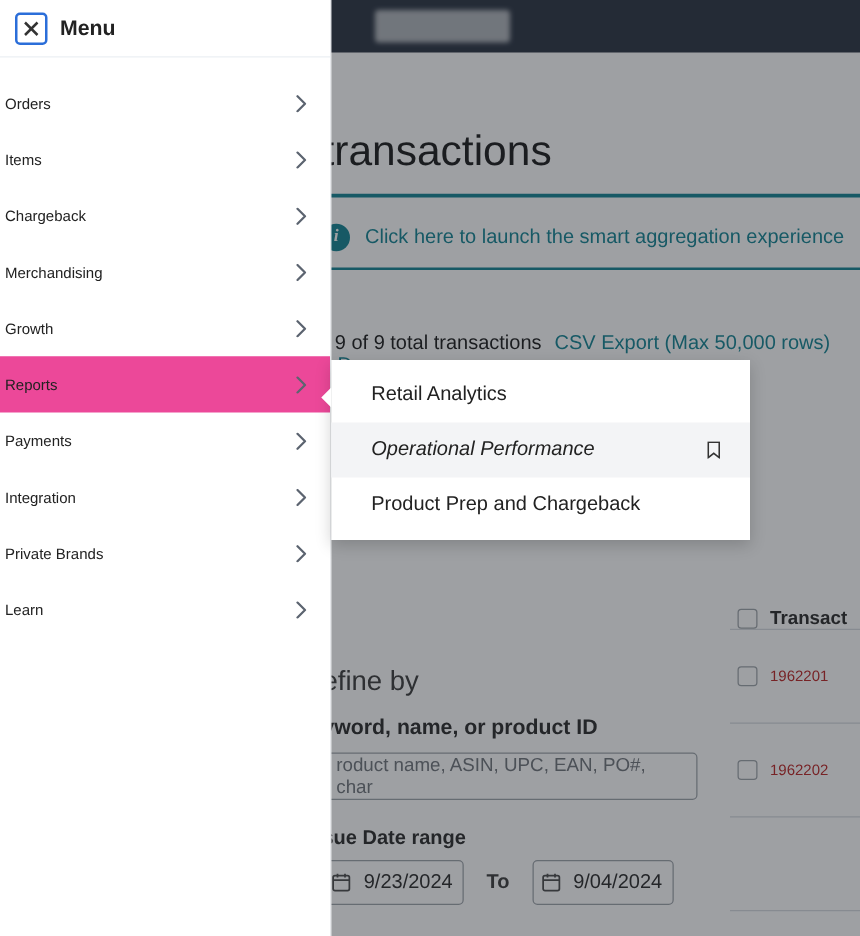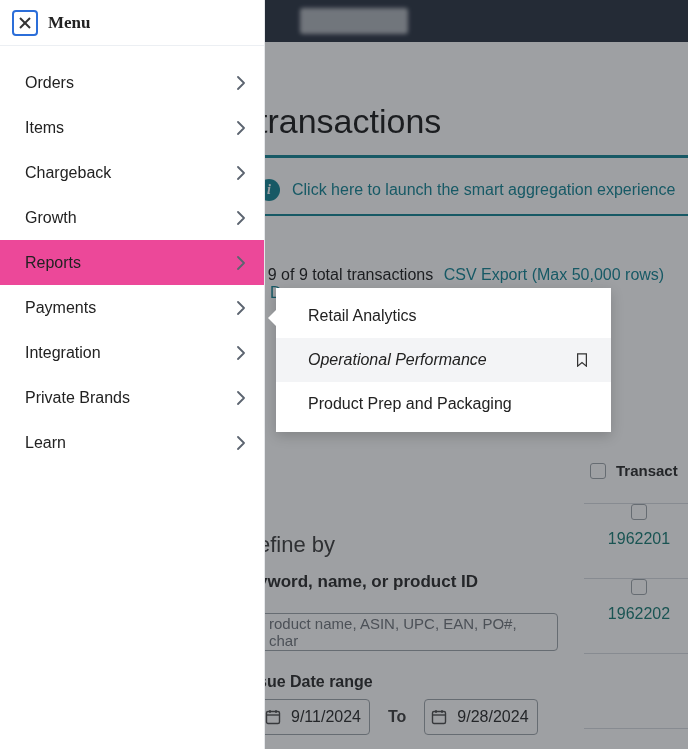--- a/index.html
+++ b/index.html
@@ -16,45 +16,45 @@
     .info-icon-wrap { width: 22px; height: 22px; border-radius: 50%; background: #0a7f8f; color: #fff; display: inline-flex; align-items: center; justify-content: center; font-family: Georgia, serif; font-style: italic; font-weight: bold; font-size: 14px; }
     .info-text { color: #0a7f8f; font-size: 16px; }
     .info-divider { border: none; border-top: 2px solid #0a7f8f; width: 500px; margin-top: 4px; }
 
     .count-line { margin-top: 50px; font-size: 16px; color: #111; }
     .csv-link { color: #0a7f8f; margin-left: 6px; }
     .down-link { color: #0a7f8f; margin-left: 12px; }
 
     .refine-title { margin-top: 230px; font-size: 22px; color: #333; }
     .refine-label { font-size: 17px; font-weight: 700; color: #222; margin-top: 14px; }
-    .refine-input { width: 300px; height: 38px; border: 1px solid #9aa0a6; border-radius: 4px; padding: 0 10px; font-size: 15px; color: #5f6368; margin-top: 21px; background: #fff; overflow: hidden; display: flex; align-items: center; }
+    .refine-input { width: 300px; height: 38px; border: 1px solid #9aa0a6; border-radius: 4px; padding: 0 10px; font-size: 15px; color: #5f6368; margin-top: 10px; background: #fff; overflow: hidden; display: flex; align-items: center; }
     .issue-label { font-size: 16px; font-weight: 700; color: #222; margin-top: 22px; }
     .date-row { display: flex; align-items: center; gap: 18px; margin-top: 8px; }
     .date-box { display: flex; align-items: center; gap: 10px; border: 1px solid #9aa0a6; border-radius: 4px; height: 36px; padding: 0 8px 0 6px; background: #fff; font-size: 16px; color: #222; }
     .date-to { font-weight: 700; color: #333; text-align: center; }
     .chargeback-label { font-weight: 700; color: #0a7f8f; font-size: 16px; margin-top: 24px; }
 
     .table-sim { position: absolute; right: 0; top: 396px; width: 104px; }
-    .th-cell { height: 66px; display: flex; align-items: center; gap: 10px; border-bottom: 1px solid #d5d9de; padding-left: 6px; font-size: 15px; font-weight: 700; color: #222; }
-    .td-cell { height: 75px; display: flex; align-items: center; gap: 10px; border-bottom: 1px solid #d5d9de; padding-left: 6px; font-size: 16px; color: #0f766e; flex-direction: column; }
+    .th-cell { height: 66px; display: flex; align-items: flex-end; gap: 10px; border-bottom: 1px solid #d5d9de; padding-left: 6px; font-size: 15px; font-weight: 700; color: #222; }
+    .td-cell { height: 75px; display: flex; align-items: center; gap: 10px; border-bottom: 1px solid #d5d9de; padding-left: 6px; font-size: 12px; color: #b91c1c; }
     .cbox { width: 16px; height: 16px; border: 1.5px solid #9aa0a6; border-radius: 3px; background: #fff; flex-shrink: 0; }
 
     .overlay { position: absolute; inset: 0; background: rgba(40,44,52,0.45); pointer-events: none; }
 
     .menu-panel { position: absolute; left: 0; top: 0; width: 265px; height: 100%; background: #fff; border-right: 1px solid #e6e8eb; z-index: 10; }
     .menu-header { height: 46px; display: flex; align-items: center; gap: 10px; padding: 0 10px 0 12px; border-bottom: 1px solid #eceff3; }
     .close-box { width: 26px; height: 26px; border: 2px solid #2b6ed9; border-radius: 4px; display: flex; align-items: center; justify-content: center; }
     .close-box svg { stroke: #333; }
-    .menu-header-title { font-size: 17px; font-weight: 700; color: #222; font-family: Liberation Serif, serif; }
-
-    .menu-item { height: 45px; display: flex; align-items: center; justify-content: space-between; padding: 0 18px 0 25px; font-size: 16px; color: #222; cursor: pointer; }
+    .menu-header-title { font-size: 17px; font-weight: 700; color: #222; }
+
+    .menu-item { height: 45px; display: flex; align-items: center; justify-content: space-between; padding: 0 18px 0 4px; font-size: 12px; color: #222; cursor: pointer; }
     .menu-item.active { background: #ec4899; }
     .chev { color: #5c6470; }
 
-    .submenu { position: absolute; left: 276px; top: 288px; width: 335px; background: #fff; box-shadow: 0 4px 12px rgba(0,0,0,0.18); z-index: 12; padding: 6px 0; }
+    .submenu { position: absolute; left: 265px; top: 288px; width: 335px; background: #fff; box-shadow: 0 4px 12px rgba(0,0,0,0.18); z-index: 12; padding: 6px 0; }
     .submenu::before { content: ""; position: absolute; left: -8px; top: 22px; width: 0; height: 0; border-top: 8px solid transparent; border-bottom: 8px solid transparent; border-right: 8px solid #fff; }
     .submenu-item { height: 44px; display: flex; align-items: center; justify-content: space-between; padding: 0 22px 0 32px; font-size: 16px; color: #222; cursor: pointer; }
     .submenu-item:hover, .submenu-item.hover { background: #f3f4f6; font-style: italic; }
     .bookmark { width: 14px; height: 14px; }
 
     svg { display: block; }
   </style>
 </head>
 <body>
 
@@ -85,31 +85,31 @@
 
   <div class="issue-label">sue Date range</div>
   <div class="date-row">
     <div class="date-box">
       <svg width="16" height="16" viewBox="0 0 16 16">
           <rect x="1.5" y="2.5" width="13" height="12" rx="1.5" fill="none" stroke="#444" stroke-width="1.4"></rect>
           <line x1="1.5" y1="6" x2="14.5" y2="6" stroke="#444" stroke-width="1.4"></line>
           <line x1="5" y1="1" x2="5" y2="4" stroke="#444" stroke-width="1.4"></line>
           <line x1="11" y1="1" x2="11" y2="4" stroke="#444" stroke-width="1.4"></line>
         </svg>
-      <span>9/11/2024</span>
+      <span>9/23/2024</span>
     </div>
     <span class="date-to">To</span>
     <div class="date-box">
       <svg width="16" height="16" viewBox="0 0 16 16">
           <rect x="1.5" y="2.5" width="13" height="12" rx="1.5" fill="none" stroke="#444" stroke-width="1.4"></rect>
           <line x1="1.5" y1="6" x2="14.5" y2="6" stroke="#444" stroke-width="1.4"></line>
           <line x1="5" y1="1" x2="5" y2="4" stroke="#444" stroke-width="1.4"></line>
           <line x1="11" y1="1" x2="11" y2="4" stroke="#444" stroke-width="1.4"></line>
         </svg>
-      <span>9/28/2024</span>
+      <span>9/04/2024</span>
     </div>
   </div>
 
   <div class="chargeback-label">Chargeback Status</div>
 
   <div class="table-sim">
     <div class="th-cell">
       <span class="cbox"></span>
       <span>Transact</span>
     </div>
@@ -150,20 +150,26 @@
           <path d="M1 1 L7 7 L1 13" fill="none" stroke="#5c6470" stroke-width="1.8" stroke-linecap="round" stroke-linejoin="round"></path>
         </svg>
       </div>
       <div class="menu-item">
         <span>Chargeback</span>
         <svg class="chev" width="10" height="14" viewBox="0 0 8 14">
           <path d="M1 1 L7 7 L1 13" fill="none" stroke="#5c6470" stroke-width="1.8" stroke-linecap="round" stroke-linejoin="round"></path>
         </svg>
       </div>
       <div class="menu-item">
+        <span>Merchandising</span>
+        <svg class="chev" width="10" height="14" viewBox="0 0 8 14">
+          <path d="M1 1 L7 7 L1 13" fill="none" stroke="#5c6470" stroke-width="1.8" stroke-linecap="round" stroke-linejoin="round"></path>
+        </svg>
+      </div>
+      <div class="menu-item">
         <span>Growth</span>
         <svg class="chev" width="10" height="14" viewBox="0 0 8 14">
           <path d="M1 1 L7 7 L1 13" fill="none" stroke="#5c6470" stroke-width="1.8" stroke-linecap="round" stroke-linejoin="round"></path>
         </svg>
       </div>
       <div class="menu-item active">
         <span>Reports</span>
         <svg class="chev" width="10" height="14" viewBox="0 0 8 14">
           <path d="M1 1 L7 7 L1 13" fill="none" stroke="#5c6470" stroke-width="1.8" stroke-linecap="round" stroke-linejoin="round"></path>
         </svg>
@@ -200,16 +206,16 @@
       <div class="submenu-item">
         <span>Retail Analytics</span>
       </div>
       <div class="submenu-item hover">
         <span>Operational Performance</span>
         <svg class="bookmark" viewBox="0 0 14 16">
           <path d="M2 1 H12 V15 L7 11 L2 15 Z" fill="none" stroke="#333" stroke-width="1.4"></path>
         </svg>
       </div>
       <div class="submenu-item">
-        <span>Product Prep and Packaging</span>
+        <span>Product Prep and Chargeback</span>
       </div>
     </div>
 </div>
 
 </body></html>

